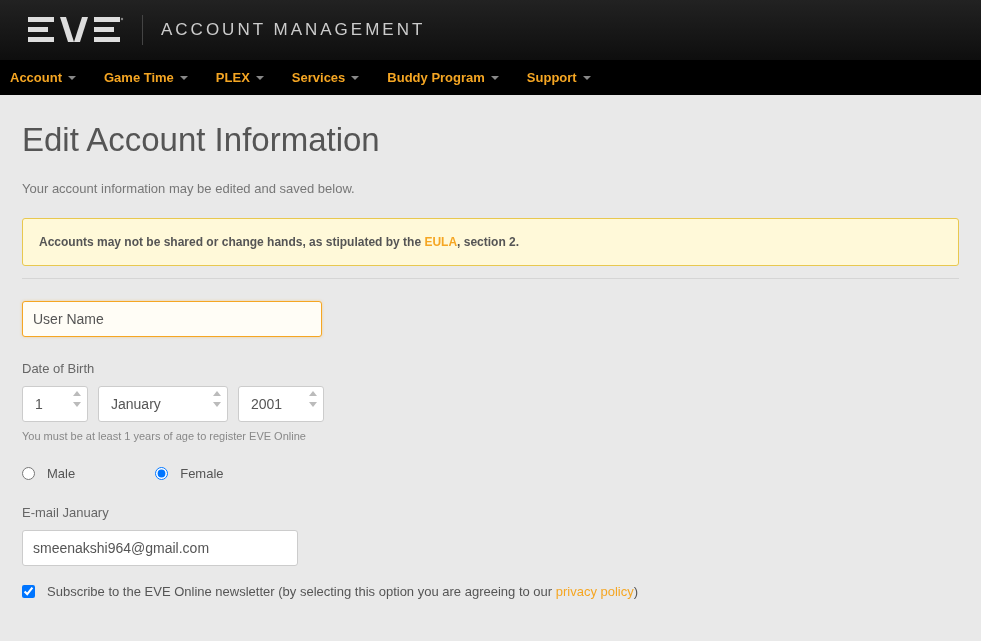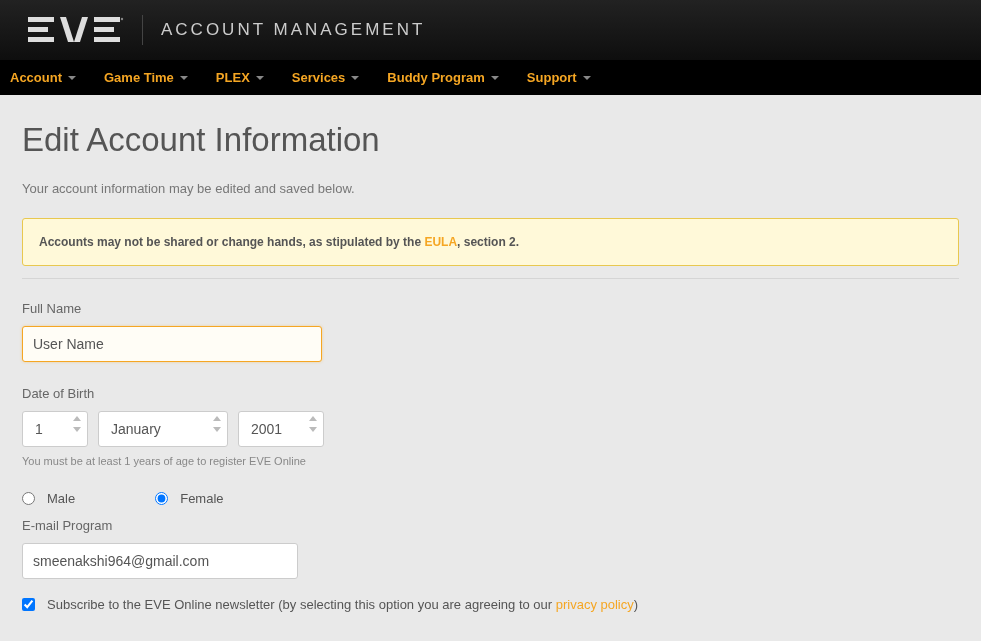--- a/index.html
+++ b/index.html
@@ -151,21 +151,21 @@
   .dob-hint {
     font-size: 11px;
     color: #888;
   }
   .gender-row {
     display: flex;
     gap: 80px;
     align-items: center;
     font-size: 13px;
     color: #555;
-    margin-bottom: 12px;
+    margin-bottom: 24px;
   }
   .gender-opt {
     display: flex;
     align-items: center;
     gap: 12px;
     cursor: pointer;
   }
   .gender-opt input { cursor: pointer; }
   .email-input { width: 276px; }
   .newsletter-row {
@@ -233,21 +233,20 @@
   <h1 class="page-title">Edit Account Information</h1>
   <div class="subtitle">Your account information may be edited and saved below.</div>
 
   <div class="warning-box">
     <span>Accounts may not be shared or change hands, as stipulated by the </span><span class="eula-link">EULA</span><span>, section 2.</span>
   </div>
 
   <hr class="divider">
 
   <div class="form-group">
-    <label class="form-label">Full Name</label>
     <input type="text" class="text-input focus fullname" value="User Name" style="">
   </div>
 
   <div class="form-group">
     <label class="form-label">Date of Birth</label>
     <div class="dob-row">
       <div class="spinner day-spin">
         <span>1</span>
         <span class="arrows">
           <span class="up"></span>
@@ -277,21 +276,21 @@
       <input type="radio" name="gender" style="">
       <span>Male</span>
     </label>
     <label class="gender-opt">
       <input type="radio" name="gender" checked="" style="">
       <span>Female</span>
     </label>
   </div>
 
   <div class="form-group" style="margin-bottom:18px">
-    <label class="form-label">E-mail Program</label>
+    <label class="form-label">E-mail January</label>
     <input type="text" class="text-input email-input" value="smeenakshi964@gmail.com" style="">
   </div>
 
   <div class="newsletter-row">
     <input type="checkbox" checked="" style="">
     <span>
       <span>Subscribe to the EVE Online newsletter (by selecting this option you are agreeing to our </span><span class="policy-link">privacy policy</span><span>)</span>
     </span>
   </div>
 

